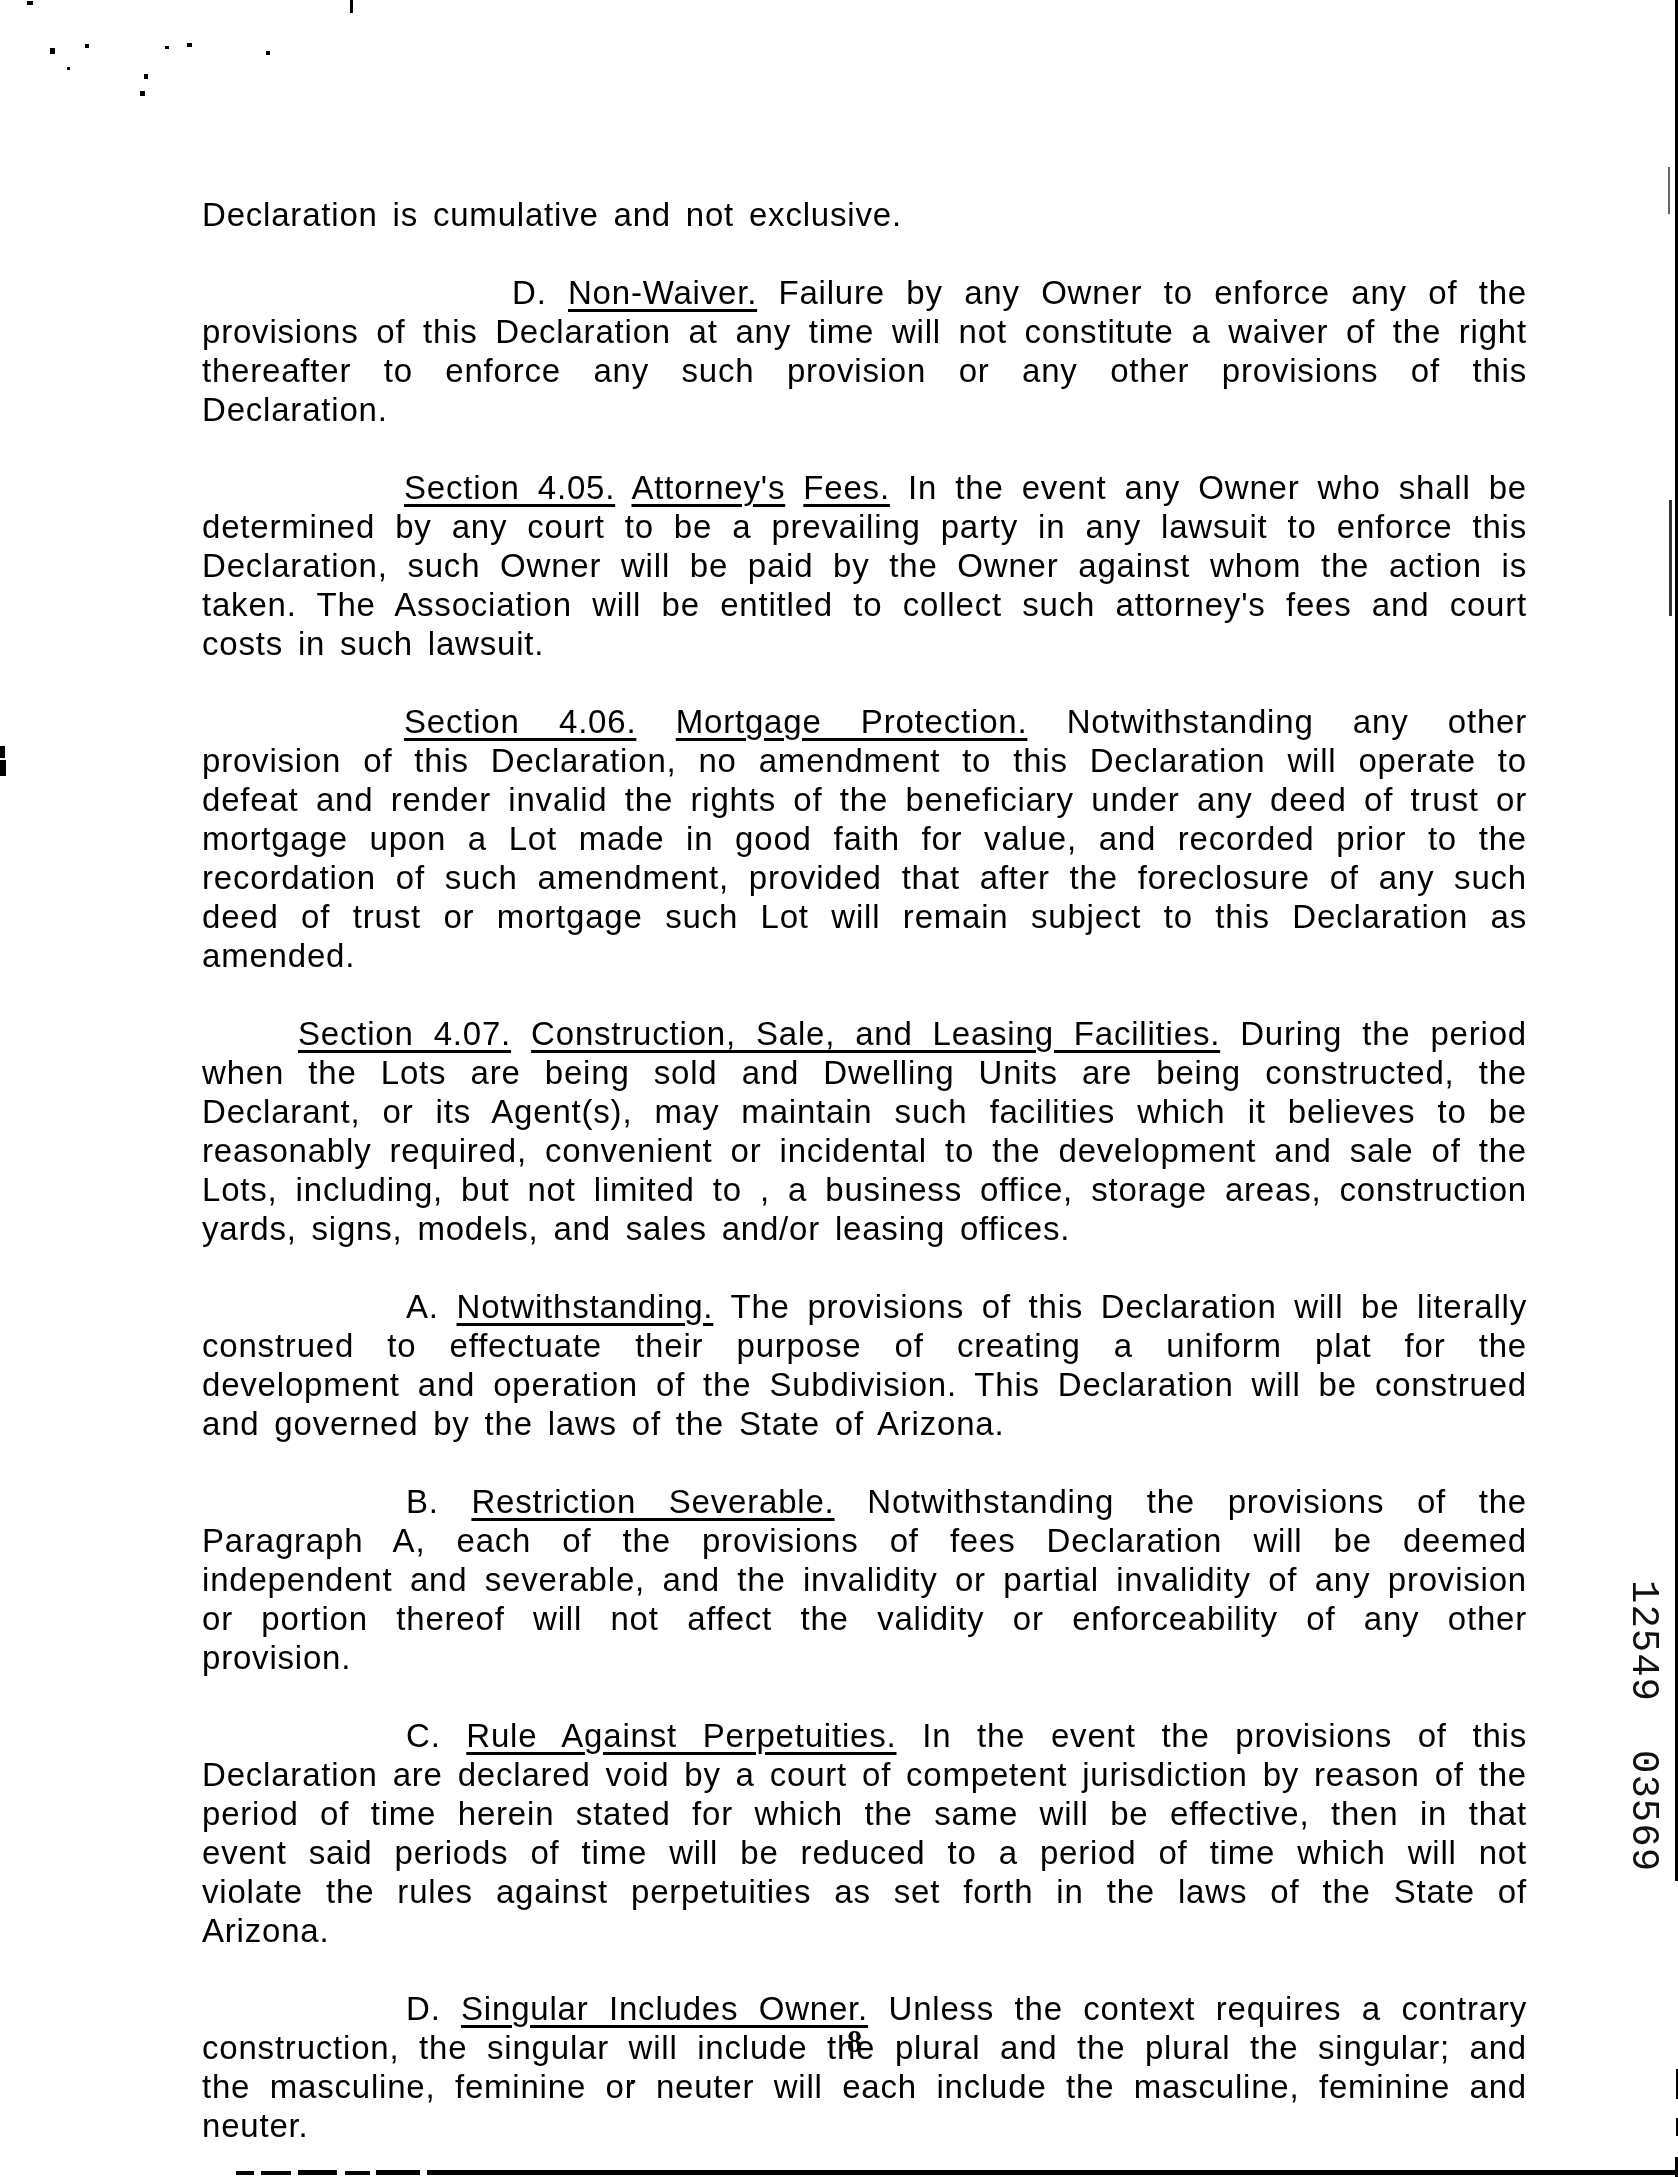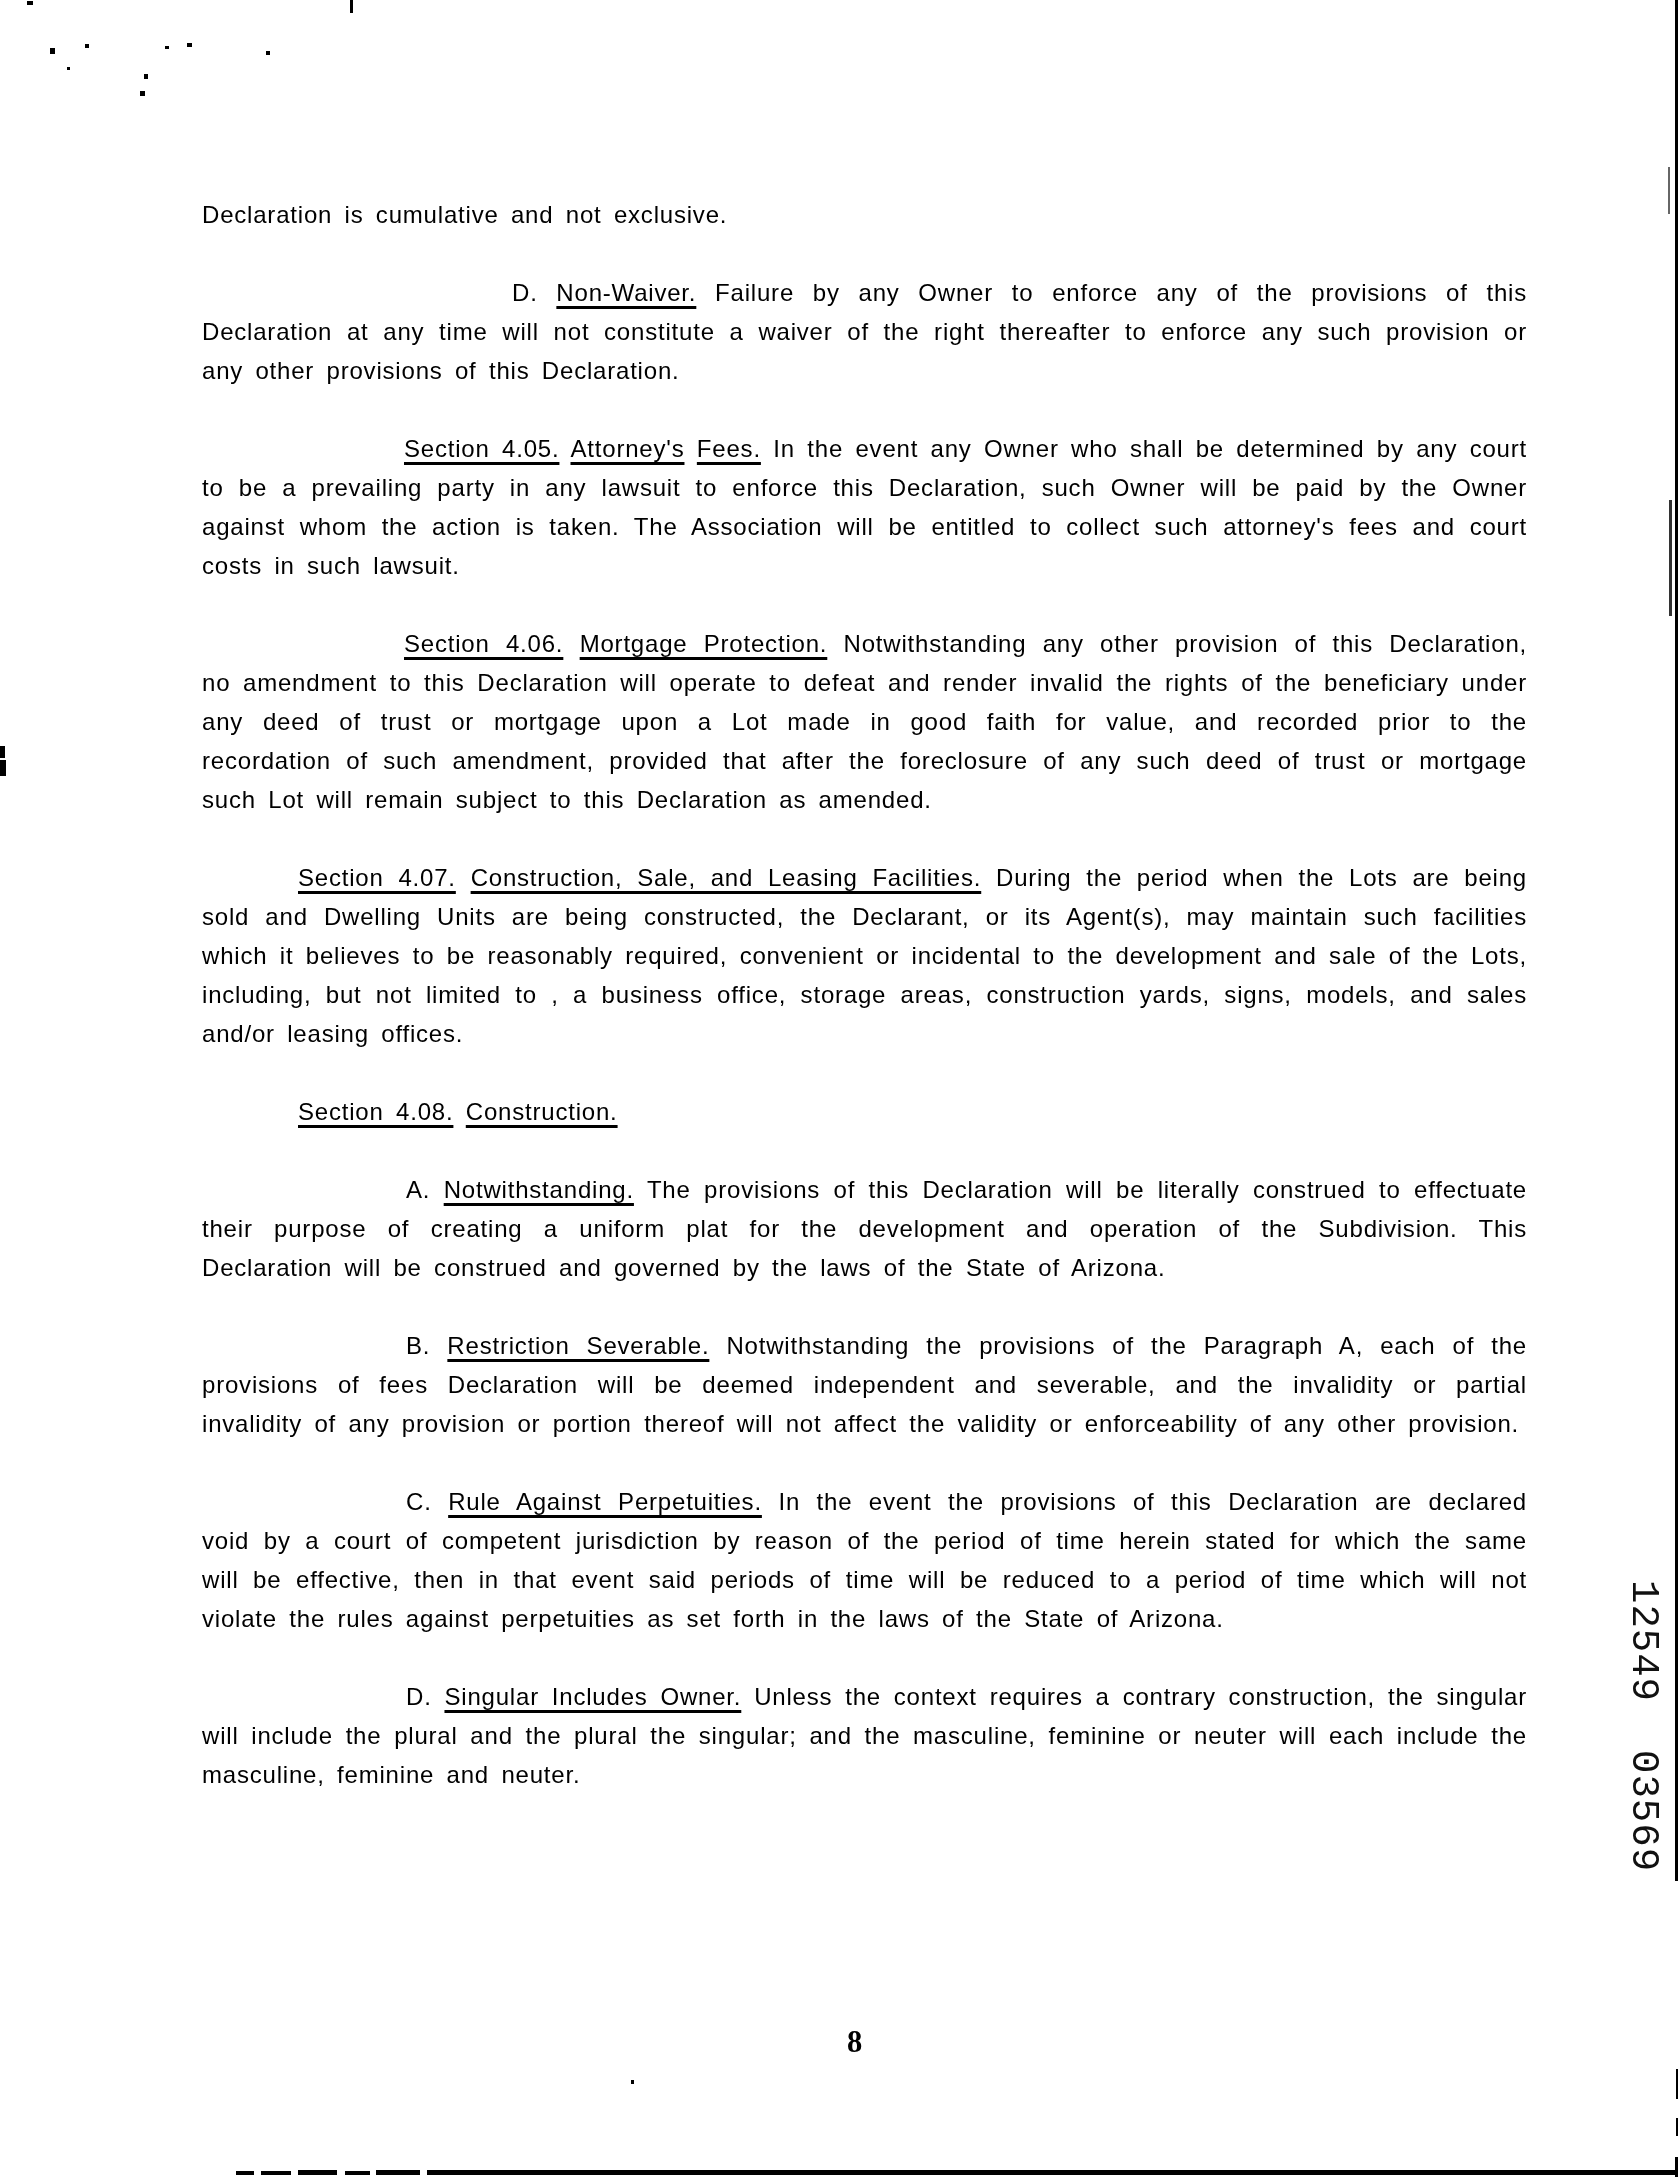--- a/index.html
+++ b/index.html
@@ -13,21 +13,21 @@
     color: #000;
   }
   .doc {
     position: absolute;
     left: 202px;
     top: 195px;
     width: 1325px;
   }
   .doc p {
     margin: 0 0 39px 0;
-    font-size: 24px;
+    font-size: 33px;
     line-height: 39px;
     letter-spacing: 0.8px;
     word-spacing: 4.9px;
     text-align: justify;
   }
   .u {
     text-decoration: underline;
     text-decoration-thickness: 2.5px;
     text-underline-offset: 4.9px;
   }
@@ -59,21 +59,20 @@
 <body>
 
 <div class="page">
 
   <div class="doc">
       <p style="text-indent: 0px;"><span>Declaration is cumulative and not exclusive.</span></p>
       <p style="text-indent: 310px; margin-top: 24px;"><span>D. </span><span class="u">Non-Waiver.</span><span> Failure by any Owner to enforce any of the provisions of this Declaration at any time will not constitute a waiver of the right thereafter to enforce any such provision or any other provisions of this Declaration.</span></p>
       <p style="text-indent: 202px;"><span class="u">Section 4.05.</span><span> </span><span class="u">Attorney's</span><span> </span><span class="u">Fees.</span><span> In the event any Owner who shall be determined by any court to be a prevailing party in any lawsuit to enforce this Declaration, such Owner will be paid by the Owner against whom the action is taken. The Association will be entitled to collect such attorney's fees and court costs in such lawsuit.</span></p>
       <p style="text-indent: 202px;"><span class="u">Section 4.06.</span><span> </span><span class="u">Mortgage Protection.</span><span> Notwithstanding any other provision of this Declaration, no amendment to this Declaration will operate to defeat and render invalid the rights of the beneficiary under any deed of trust or mortgage upon a Lot made in good faith for value, and recorded prior to the recordation of such amendment, provided that after the foreclosure of any such deed of trust or mortgage such Lot will remain subject to this Declaration as amended.</span></p>
       <p style="text-indent: 96px;"><span class="u">Section 4.07.</span><span> </span><span class="u">Construction, Sale, and Leasing Facilities.</span><span> During the period when the Lots are being sold and Dwelling Units are being constructed, the Declarant, or its Agent(s), may maintain such facilities which it believes to be reasonably required, convenient or incidental to the development and sale of the Lots, including, but not limited to , a business office, storage areas, construction yards, signs, models, and sales and/or leasing offices.</span></p>
-      <p style="text-indent: 96px;"><span class="u">Section 4.08.</span><span> </span><span class="u">Construction.</span></p>
       <p style="text-indent: 204px;"><span>A. </span><span class="u">Notwithstanding.</span><span> The provisions of this Declaration will be literally construed to effectuate their purpose of creating a uniform plat for the development and operation of the Subdivision. This Declaration will be construed and governed by the laws of the State of Arizona.</span></p>
       <p style="text-indent: 204px;"><span>B. </span><span class="u">Restriction Severable.</span><span> Notwithstanding the provisions of the Paragraph A, each of the provisions of fees Declaration will be deemed independent and severable, and the invalidity or partial invalidity of any provision or portion thereof will not affect the validity or enforceability of any other provision.</span></p>
       <p style="text-indent: 204px;"><span>C. </span><span class="u">Rule Against Perpetuities.</span><span> In the event the provisions of this Declaration are declared void by a court of competent jurisdiction by reason of the period of time herein stated for which the same will be effective, then in that event said periods of time will be reduced to a period of time which will not violate the rules against perpetuities as set forth in the laws of the State of Arizona.</span></p>
       <p style="text-indent: 204px;"><span>D. </span><span class="u">Singular Includes Owner.</span><span> Unless the context requires a contrary construction, the singular will include the plural and the plural the singular; and the masculine, feminine or neuter will each include the masculine, feminine and neuter.</span></p>
     </div>
 
   <div class="pagenum">8</div>
 
   <div class="marginnum">12549 03569</div>
 

